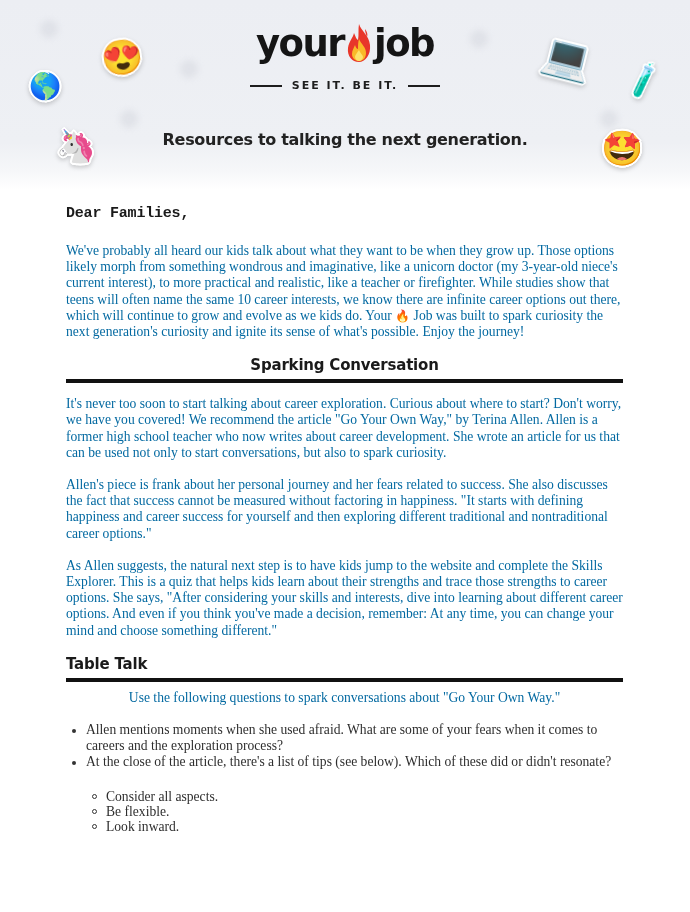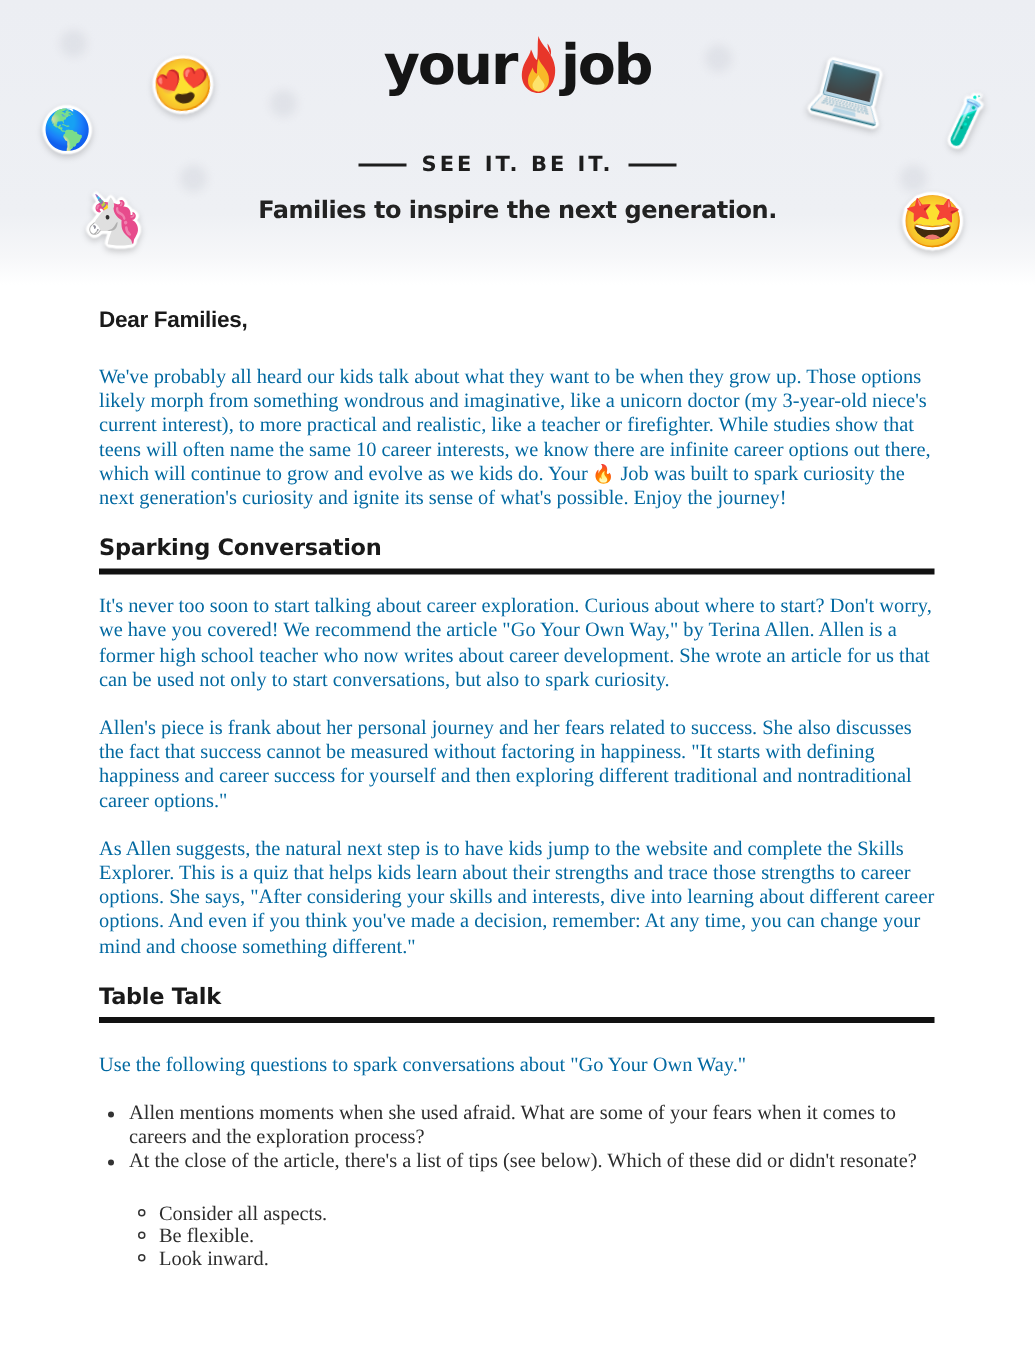--- a/index.html
+++ b/index.html
@@ -45,24 +45,23 @@
       display: inline-block;
       width: 28px; height: 40px;
       margin: 0 1px 2px 1px;
     }
     .tagline {
       position: absolute;
       top: 79px; left: 0; width: 690px;
       display: flex; justify-content: center; align-items: center;
       font-family: "DejaVu Sans", "Liberation Sans", sans-serif;
       font-weight: bold;
-      font-size: 14px;
+      font-size: 11px;
       letter-spacing: 2px;
       color: #1d1d1d;
-      margin-top: 23px;
     }
     .tagline .dash { width: 32px; height: 2px; background: #1d1d1d; margin: 0 10px; }
     .subtitle {
       position: absolute;
       top: 130px; left: 0; width: 690px;
       text-align: center;
       font-family: "DejaVu Sans", "Liberation Sans", sans-serif;
       font-weight: bold;
       font-size: 16px;
       color: #222;
@@ -73,21 +72,21 @@
       font-size: 30px;
       line-height: 1;
       filter: drop-shadow(0 0 0 #fff) drop-shadow(1px 1px 0 #fff) drop-shadow(-1px -1px 0 #fff) drop-shadow(1px -1px 0 #fff) drop-shadow(-1px 1px 0 #fff) drop-shadow(0 2px 2px rgba(0,0,0,0.18));
     }
     .content {
       position: absolute;
       left: 66px; top: 205px;
       width: 557px;
     }
     .greeting {
-      font-family: Liberation Sans, sans-serif;
+      font-family: Liberation Mono, monospace;
       font-weight: bold;
       font-size: 15px;
       color: #1a1a1a;
       margin: 0 0 21px 0;
       letter-spacing: -0.2px;
     }
     p.body {
       font-size: 13.6px;
       line-height: 16.2px;
       margin: 0 0 16px 0;
@@ -97,23 +96,23 @@
     h2.section {
       font-family: "DejaVu Sans", "Liberation Sans", sans-serif;
       font-weight: bold;
       font-size: 15px;
       color: #1a1a1a;
       margin: 0;
       padding: 0 0 5px 0;
       letter-spacing: -0.2px;
       border-bottom: 4px solid #111;
     }
-    .sec1 { margin-top: 2px; }
+    .sec1 { margin-top: 2px; text-align: center; }
     .sec1 + p.body { margin-top: 13px; }
-    .sec2 + p.body { margin-top: 20px; }
+    .sec2 + p.body { margin-top: 8px; text-align: center; }
     ul.questions {
       margin: 0; padding: 0 0 0 20px;
       list-style: none;
     }
     ul.questions li {
       font-size: 13.6px;
       line-height: 16.2px;
       color: #2e2e2e;
       position: relative;
     }
@@ -166,21 +165,21 @@
       <span>job</span>
     </span>
   </div>
 
   <div class="tagline">
     <span class="dash"></span>
     <span>SEE IT. BE IT.</span>
     <span class="dash"></span>
   </div>
 
-  <div class="subtitle">Families to inspire the next generation.</div>
+  <div class="subtitle">Resources to talking the next generation.</div>
 
   <span class="sticker" style="left:101px;top:41px;font-size:34px;transform:rotate(-8deg)">😍</span>
   <span class="sticker" style="left:29px;top:74px;font-size:26px">🌎</span>
   <span class="sticker" style="left:56px;top:130px;font-size:32px">🦄</span>
   <span class="sticker" style="left:542px;top:38px;font-size:40px;transform:rotate(14deg)">💻</span>
   <span class="sticker" style="left:628px;top:68px;font-size:26px;transform:rotate(-20deg)">🧪</span>
   <span class="sticker" style="left:601px;top:132px;font-size:34px">🤩</span>
 </div>
 
 <div class="content">

